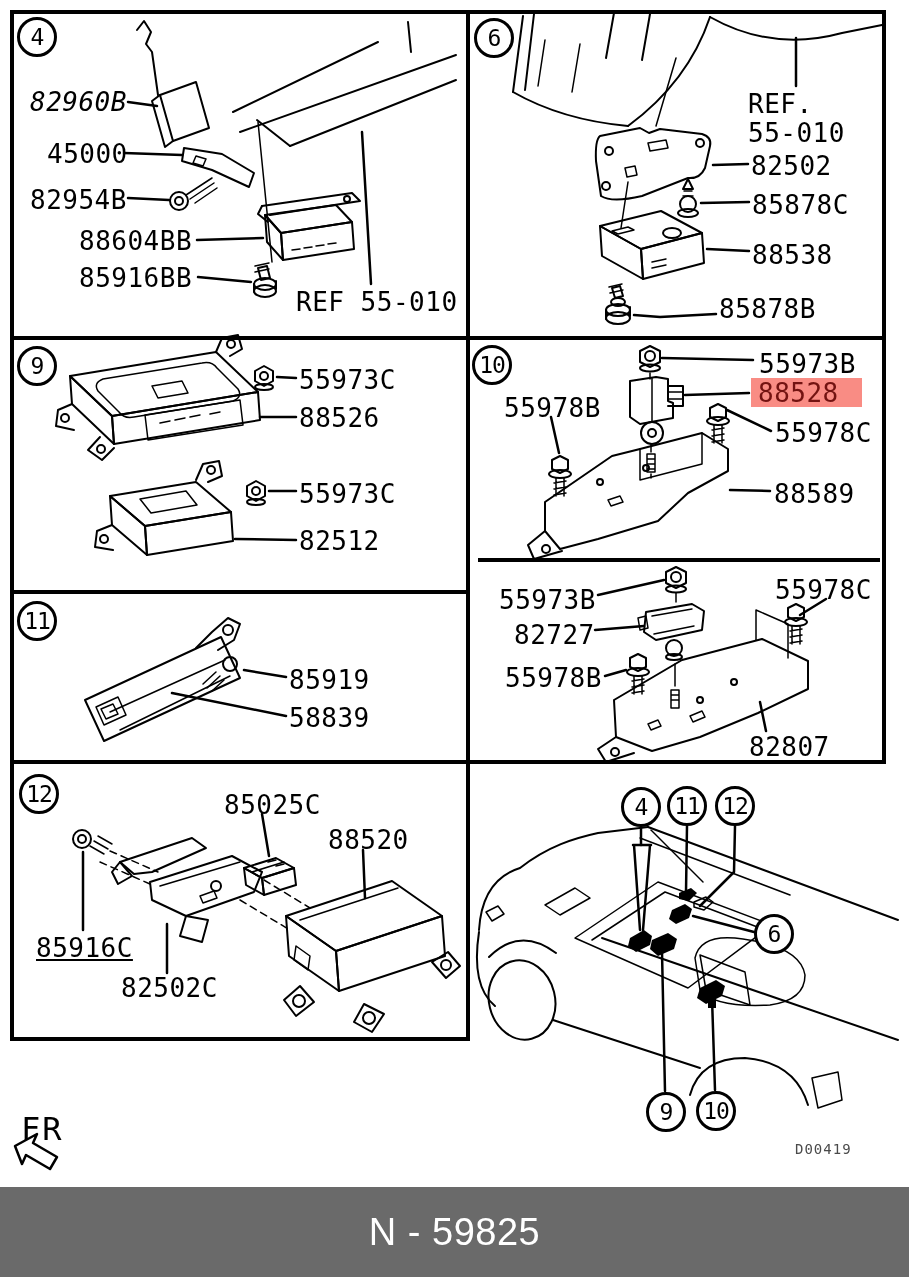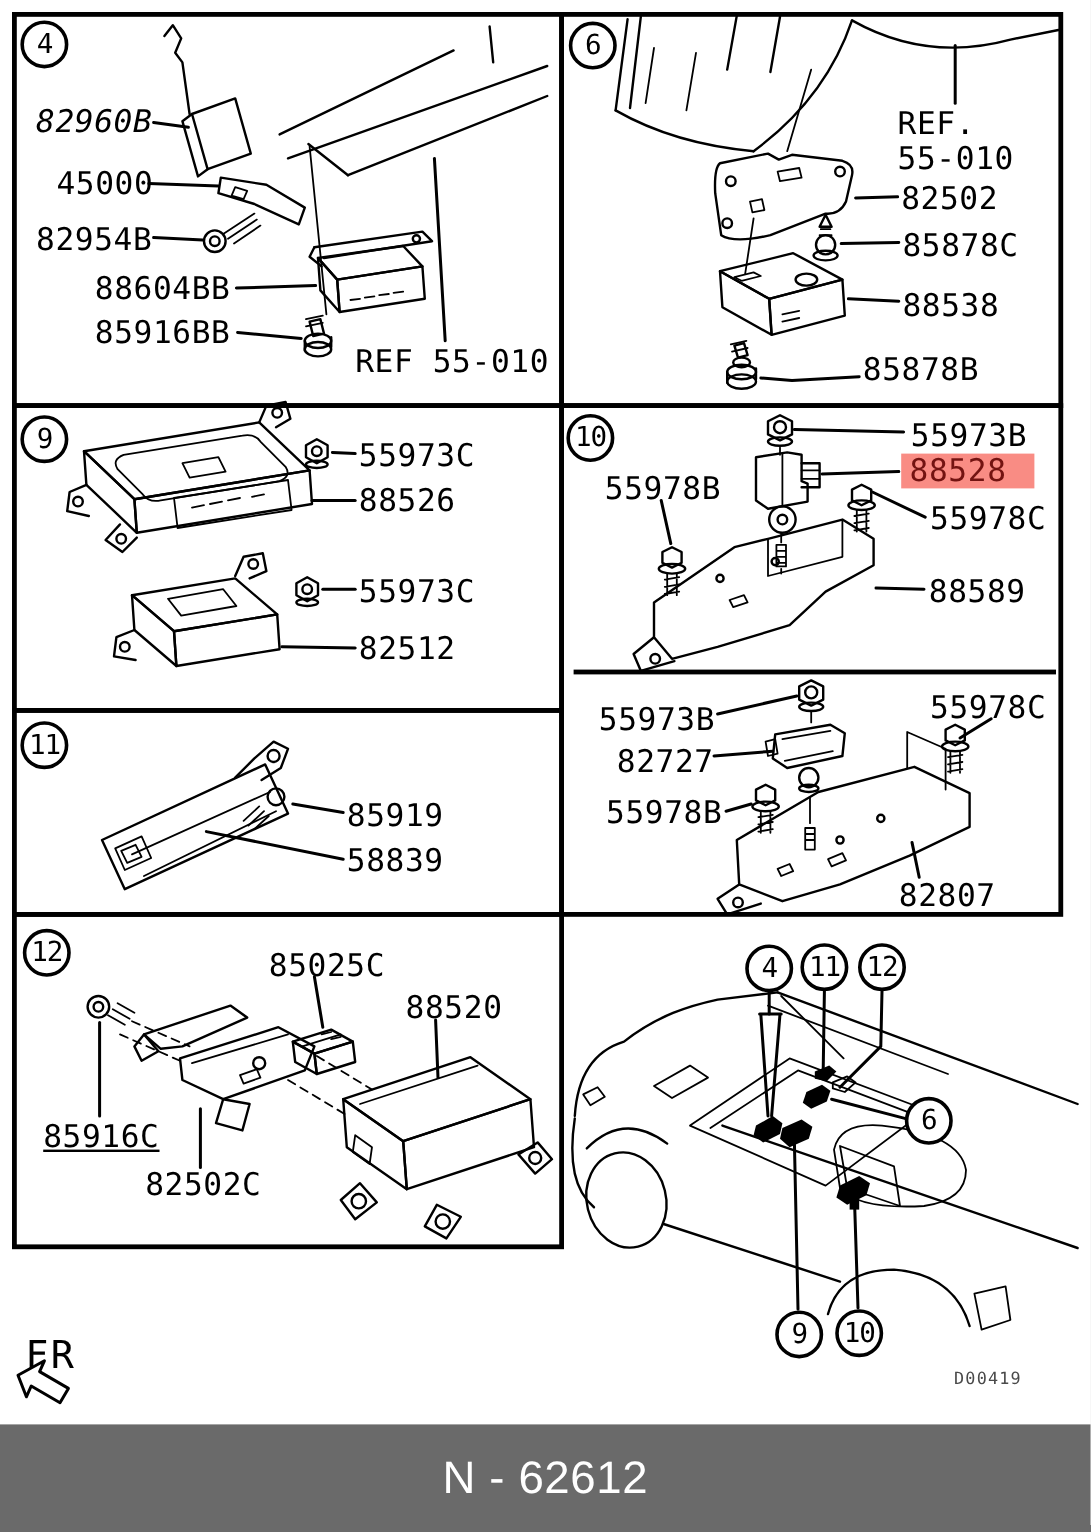--- a/index.html
+++ b/index.html
@@ -428,21 +428,21 @@
   <div class="part-label" style="left:499px;top:587px;">55973B</div>
   <div class="part-label" style="left:514px;top:622px;">82727</div>
   <div class="part-label" style="left:505px;top:665px;">55978B</div>
   <div class="part-label" style="left:775px;top:577px;">55978C</div>
   <div class="part-label" style="left:749px;top:734px;">82807</div>
 
   <div class="part-label" style="left:289px;top:667px;">85919</div>
   <div class="part-label" style="left:289px;top:705px;">58839</div>
 
   <div class="part-label" style="left:224px;top:792px;">85025C</div>
-  <div class="part-label" style="left:338px;top:827px;">88520</div>
+  <div class="part-label" style="left:328px;top:827px;">88520</div>
   <div class="part-label" style="left:36px;top:935px;text-decoration:underline;">85916C</div>
   <div class="part-label" style="left:121px;top:975px;">82502C</div>
 
   <div class="callout" style="left:621px;top:787px;">
       <span>4</span>
     </div>
   <div class="callout" style="left:667px;top:786px;">
       <span>11</span>
     </div>
   <div class="callout" style="left:715px;top:786px;">
@@ -455,16 +455,16 @@
       <span>9</span>
     </div>
   <div class="callout" style="left:696px;top:1091px;">
       <span>10</span>
     </div>
 
   <div id="fr-label">FR</div>
   <div id="diagram-code">D00419</div>
 
   <div id="footer">
-    <span>N - 62612</span>
+    <span>N - 59825</span>
   </div>
 
 </div>
 
 </body></html>

